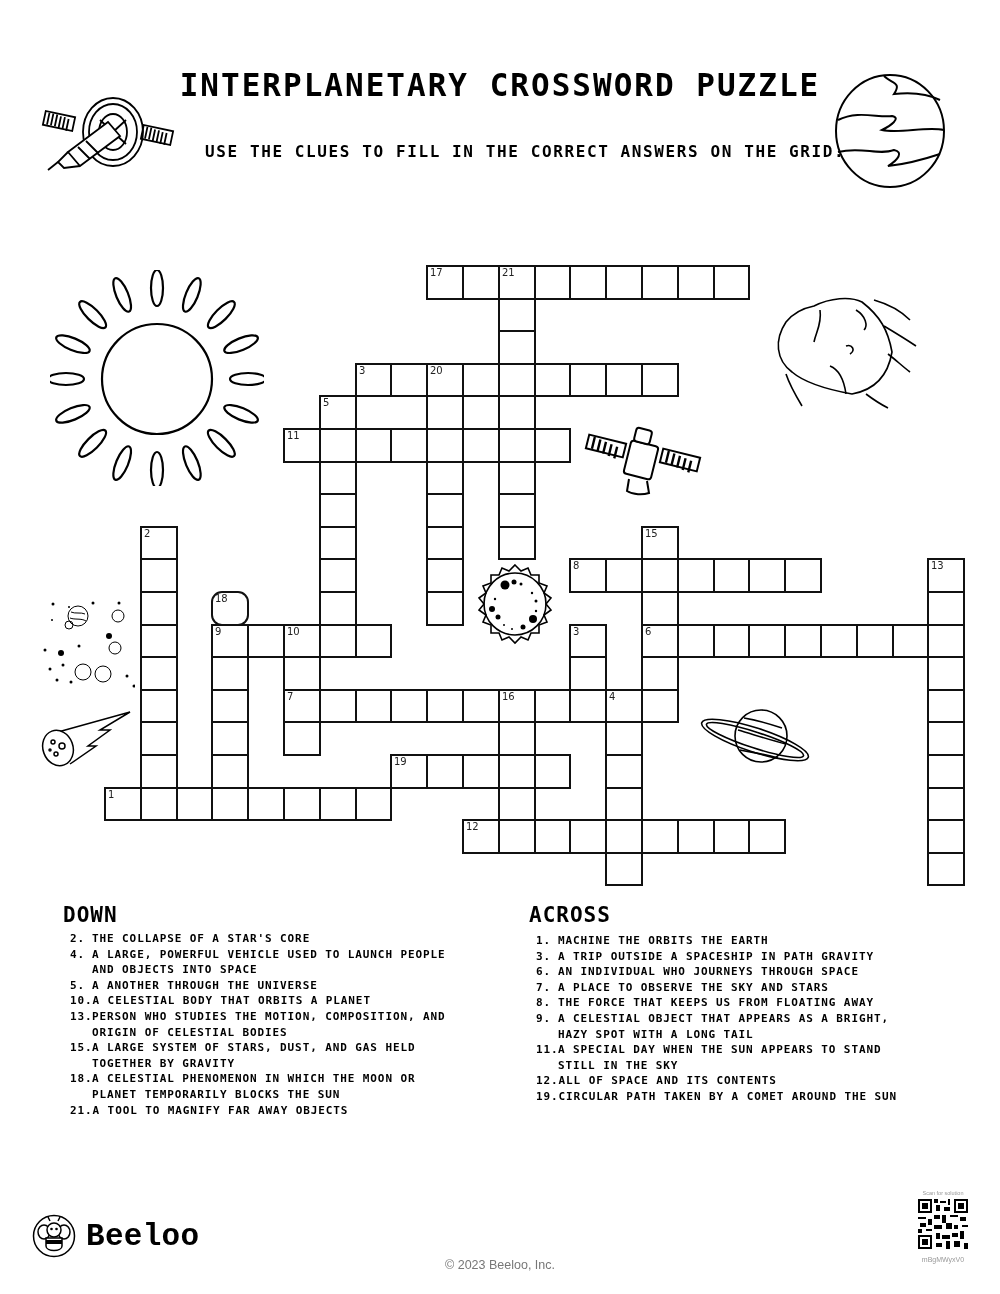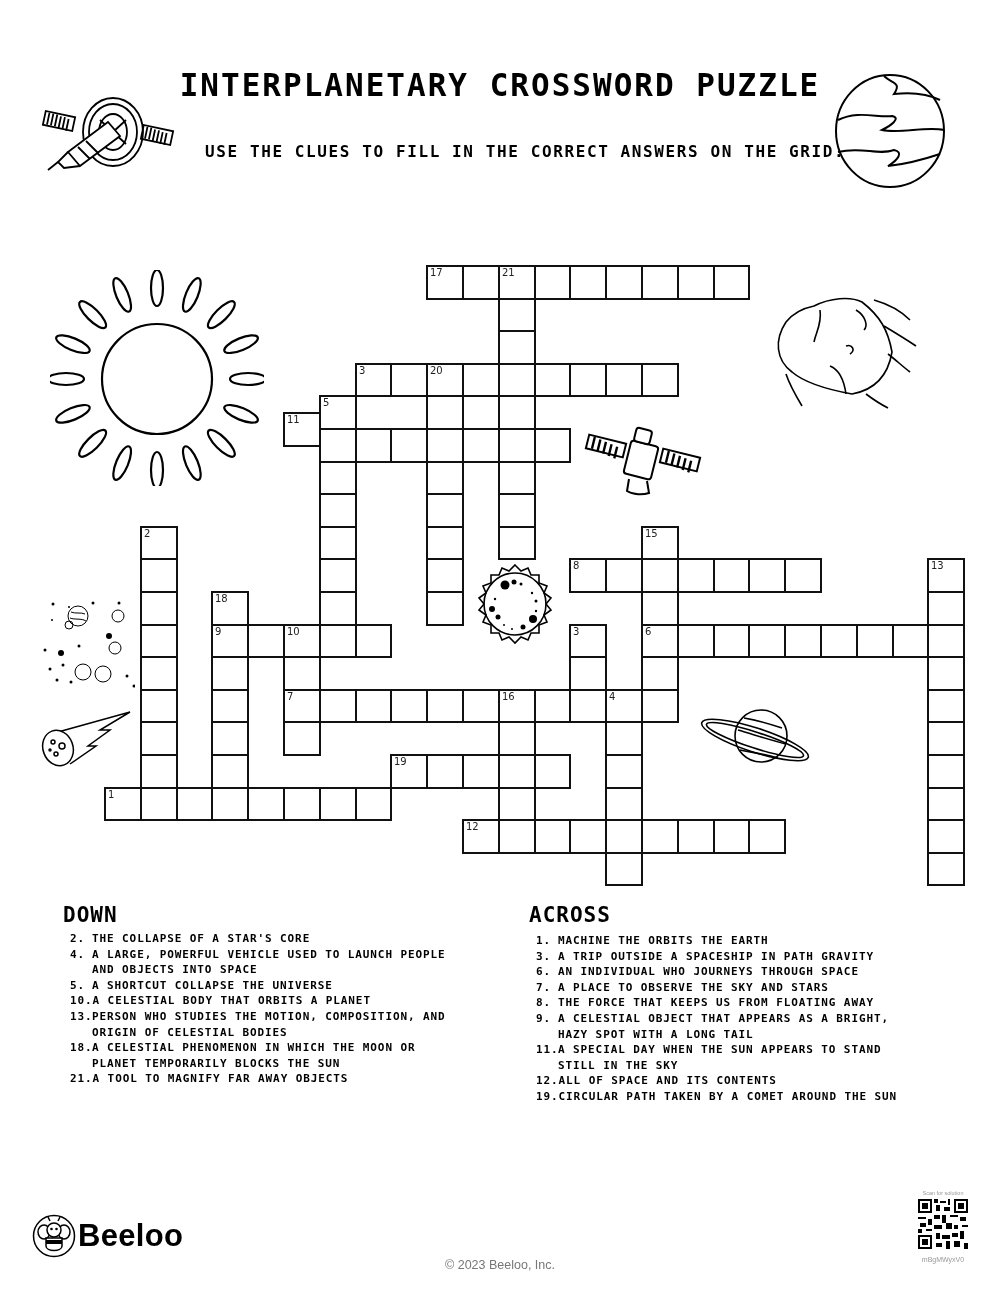--- a/index.html
+++ b/index.html
@@ -9,21 +9,21 @@
   .deco { position:absolute; }
   #grid { position:absolute; left:0; top:0; width:1000px; height:900px; }
   .cell { position:absolute; box-sizing:border-box; border:2px solid #111; background:#fff; }
   .cell .num { position:absolute; left:2px; top:0px; font-family:"DejaVu Sans", sans-serif; font-size:10px; line-height:11px; color:#222; }
   .clue-head { position:absolute; font-family:"DejaVu Sans Mono", monospace; font-weight:bold; font-size:21px; letter-spacing:1px; }
   .clue-list { position:absolute; font-family:"DejaVu Sans Mono", monospace; font-weight:bold; font-size:11px; letter-spacing:0.9px; line-height:15.6px; }
   .clue { display:flex; }
   .clue .n { display:inline-block; min-width:22px; }
   .clue .t { display:inline-block; }
   .brand { position:absolute; left:32px; top:1214px; display:flex; align-items:center; }
-  .brand-name { font-family:Liberation Sans, sans-serif; font-weight:bold; font-size:31px; margin-left:2px; letter-spacing:0.3px; }
+  .brand-name { font-family:Liberation Mono, monospace; font-weight:bold; font-size:31px; margin-left:10px; letter-spacing:0.3px; }
   .copyright { position:absolute; top:1258px; left:0; width:1000px; text-align:center; font-family:"Liberation Sans", sans-serif; font-size:12.5px; color:#777; }
   .qr-wrap { position:absolute; left:912px; top:1190px; width:62px; text-align:center; }
   .qr-caption { font-family:"Liberation Sans", sans-serif; font-size:5.5px; color:#999; }
   .qr-code-text { font-family:"Liberation Sans", sans-serif; font-size:7px; color:#999; margin-top:3px; }
 </style>
 </head>
 <body>
 
 <div class="title">INTERPLANETARY CROSSWORD PUZZLE</div>
 <div class="subtitle">USE THE CLUES TO FILL IN THE CORRECT ANSWERS ON THE GRID.</div>
@@ -232,21 +232,21 @@
     <div class="cell" style="left: 784px; top: 558px; width: 38px; height: 35px;"></div>
     <div class="cell" style="left: 211px; top: 624px; width: 38px; height: 34px;">
       <span class="num">9</span>
     </div>
     <div class="cell" style="left: 247px; top: 624px; width: 38px; height: 34px;"></div>
     <div class="cell" style="left: 283px; top: 624px; width: 38px; height: 34px;">
       <span class="num">10</span>
     </div>
     <div class="cell" style="left: 319px; top: 624px; width: 38px; height: 34px;"></div>
     <div class="cell" style="left: 355px; top: 624px; width: 37px; height: 34px;"></div>
-    <div class="cell" style="left: 283px; top: 412px; width: 38px; height: 35px;">
+    <div class="cell" style="left: 283px; top: 428px; width: 38px; height: 35px;">
       <span class="num">11</span>
     </div>
     <div class="cell" style="left: 319px; top: 428px; width: 38px; height: 35px;"></div>
     <div class="cell" style="left: 355px; top: 428px; width: 37px; height: 35px;"></div>
     <div class="cell" style="left: 390px; top: 428px; width: 38px; height: 35px;"></div>
     <div class="cell" style="left: 426px; top: 428px; width: 38px; height: 35px;"></div>
     <div class="cell" style="left: 462px; top: 428px; width: 38px; height: 35px;"></div>
     <div class="cell" style="left: 498px; top: 428px; width: 38px; height: 35px;"></div>
     <div class="cell" style="left: 534px; top: 428px; width: 37px; height: 35px;"></div>
     <div class="cell" style="left: 462px; top: 819px; width: 38px; height: 35px;">
@@ -319,21 +319,21 @@
       <span class="num">3</span>
     </div>
     <div class="cell" style="left: 569px; top: 656px; width: 38px; height: 35px;"></div>
     <div class="cell" style="left: 641px; top: 526px; width: 38px; height: 34px;">
       <span class="num">15</span>
     </div>
     <div class="cell" style="left: 641px; top: 591px; width: 38px; height: 35px;"></div>
     <div class="cell" style="left: 641px; top: 656px; width: 38px; height: 35px;"></div>
     <div class="cell" style="left: 498px; top: 721px; width: 38px; height: 35px;"></div>
     <div class="cell" style="left: 498px; top: 787px; width: 38px; height: 34px;"></div>
-    <div class="cell" style="left: 211px; top: 591px; width: 38px; height: 35px;">
+    <div class="cell" style="left: 211px; top: 591px; width: 38px; height: 35px; border-radius: 11px;">
       <span class="num">18</span>
     </div>
     <div class="cell" style="left: 211px; top: 656px; width: 38px; height: 35px;"></div>
     <div class="cell" style="left: 211px; top: 689px; width: 38px; height: 34px;"></div>
     <div class="cell" style="left: 211px; top: 721px; width: 38px; height: 35px;"></div>
     <div class="cell" style="left: 211px; top: 754px; width: 38px; height: 35px;"></div>
     <div class="cell" style="left: 426px; top: 395px; width: 38px; height: 35px;"></div>
     <div class="cell" style="left: 426px; top: 461px; width: 38px; height: 34px;"></div>
     <div class="cell" style="left: 426px; top: 493px; width: 38px; height: 35px;"></div>
     <div class="cell" style="left: 426px; top: 526px; width: 38px; height: 34px;"></div>
@@ -352,29 +352,33 @@
     <div class="clue">
       <span class="n">2.</span>
       <span class="t">THE COLLAPSE OF A STAR'S CORE</span>
     </div>
     <div class="clue">
       <span class="n">4.</span>
       <span class="t">A LARGE, POWERFUL VEHICLE USED TO LAUNCH PEOPLE AND OBJECTS INTO SPACE</span>
     </div>
     <div class="clue">
       <span class="n">5.</span>
-      <span class="t">A SHORTCUT COLLAPSE THE UNIVERSE</span>
+      <span class="t">A ANOTHER THROUGH THE UNIVERSE</span>
     </div>
     <div class="clue">
       <span class="n">10.</span>
       <span class="t">A CELESTIAL BODY THAT ORBITS A PLANET</span>
     </div>
     <div class="clue">
       <span class="n">13.</span>
       <span class="t">PERSON WHO STUDIES THE MOTION, COMPOSITION, AND ORIGIN OF CELESTIAL BODIES</span>
+    </div>
+    <div class="clue">
+      <span class="n">15.</span>
+      <span class="t">A LARGE SYSTEM OF STARS, DUST, AND GAS HELD TOGETHER BY GRAVITY</span>
     </div>
     <div class="clue">
       <span class="n">18.</span>
       <span class="t">A CELESTIAL PHENOMENON IN WHICH THE MOON OR PLANET TEMPORARILY BLOCKS THE SUN</span>
     </div>
     <div class="clue">
       <span class="n">21.</span>
       <span class="t">A TOOL TO MAGNIFY FAR AWAY OBJECTS</span>
     </div>
   </div>

